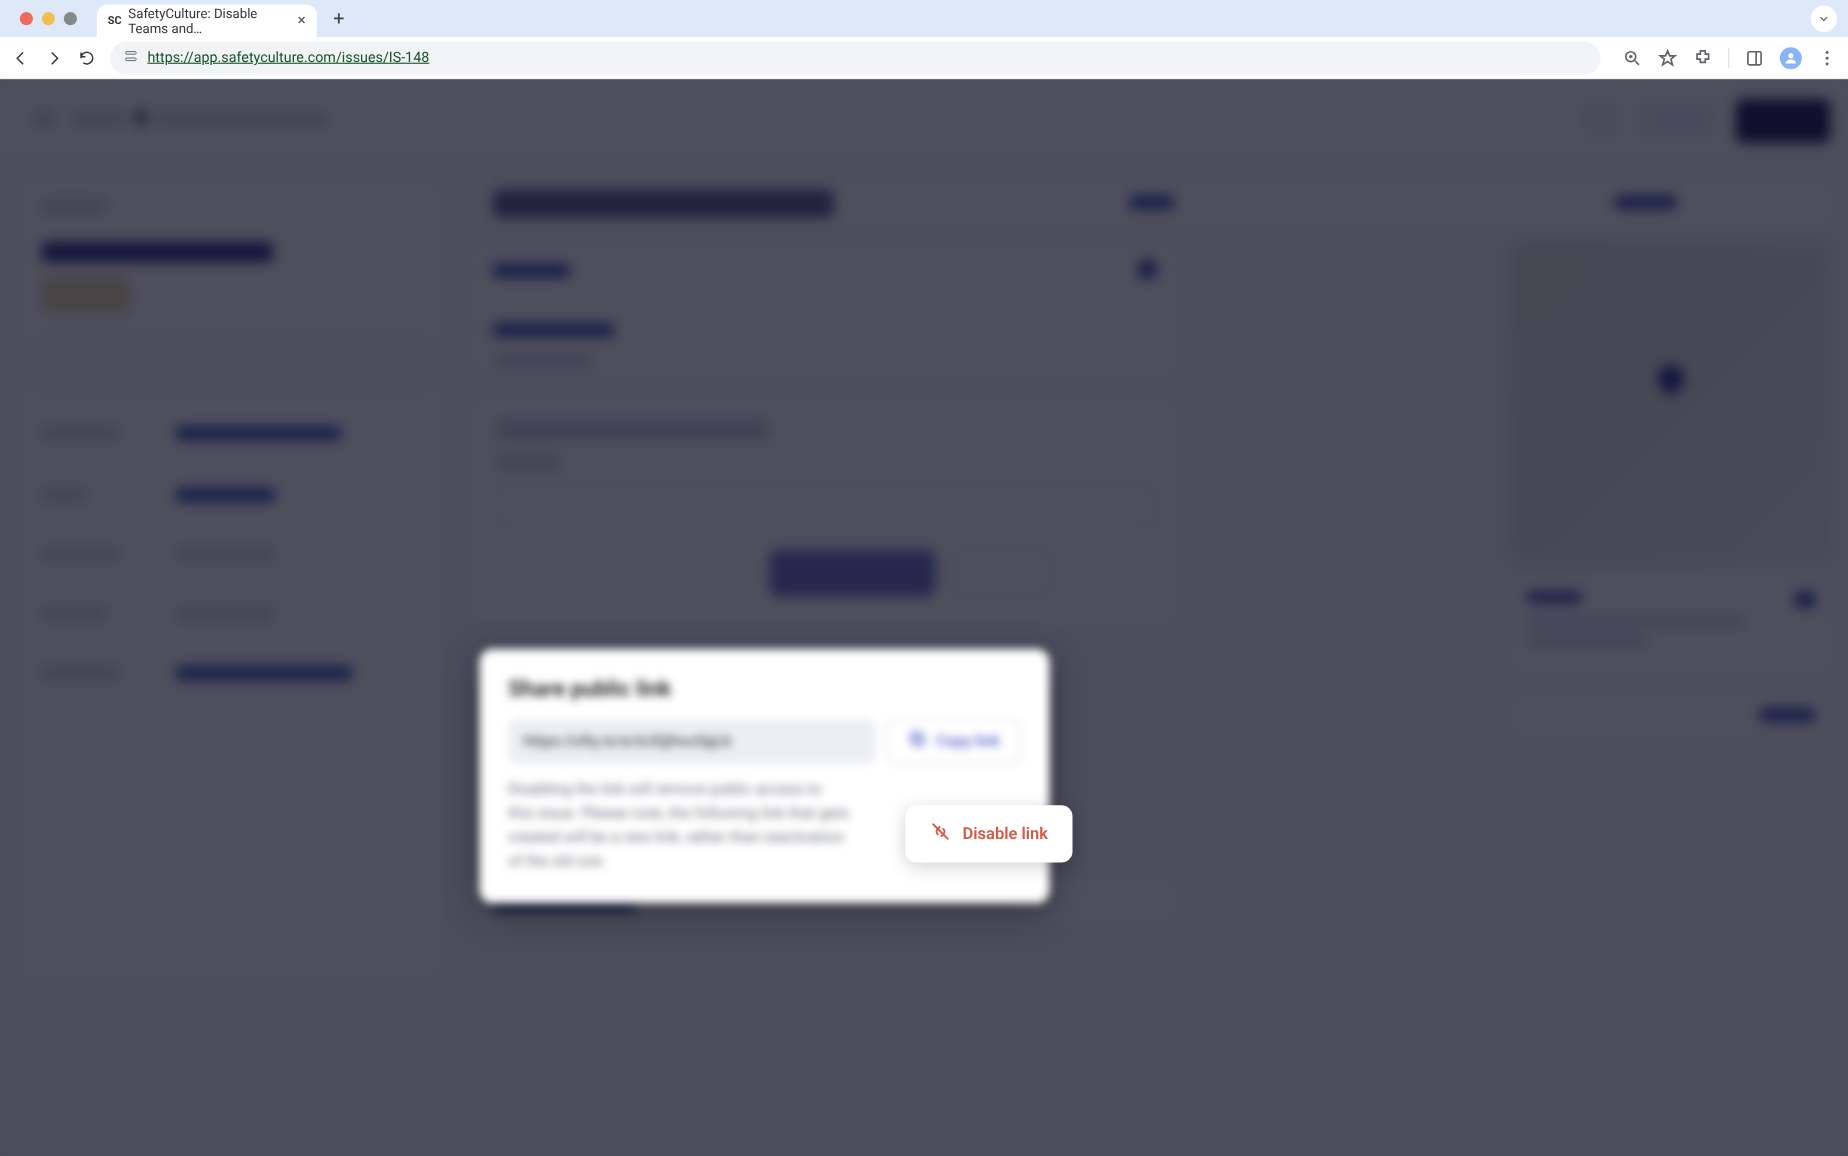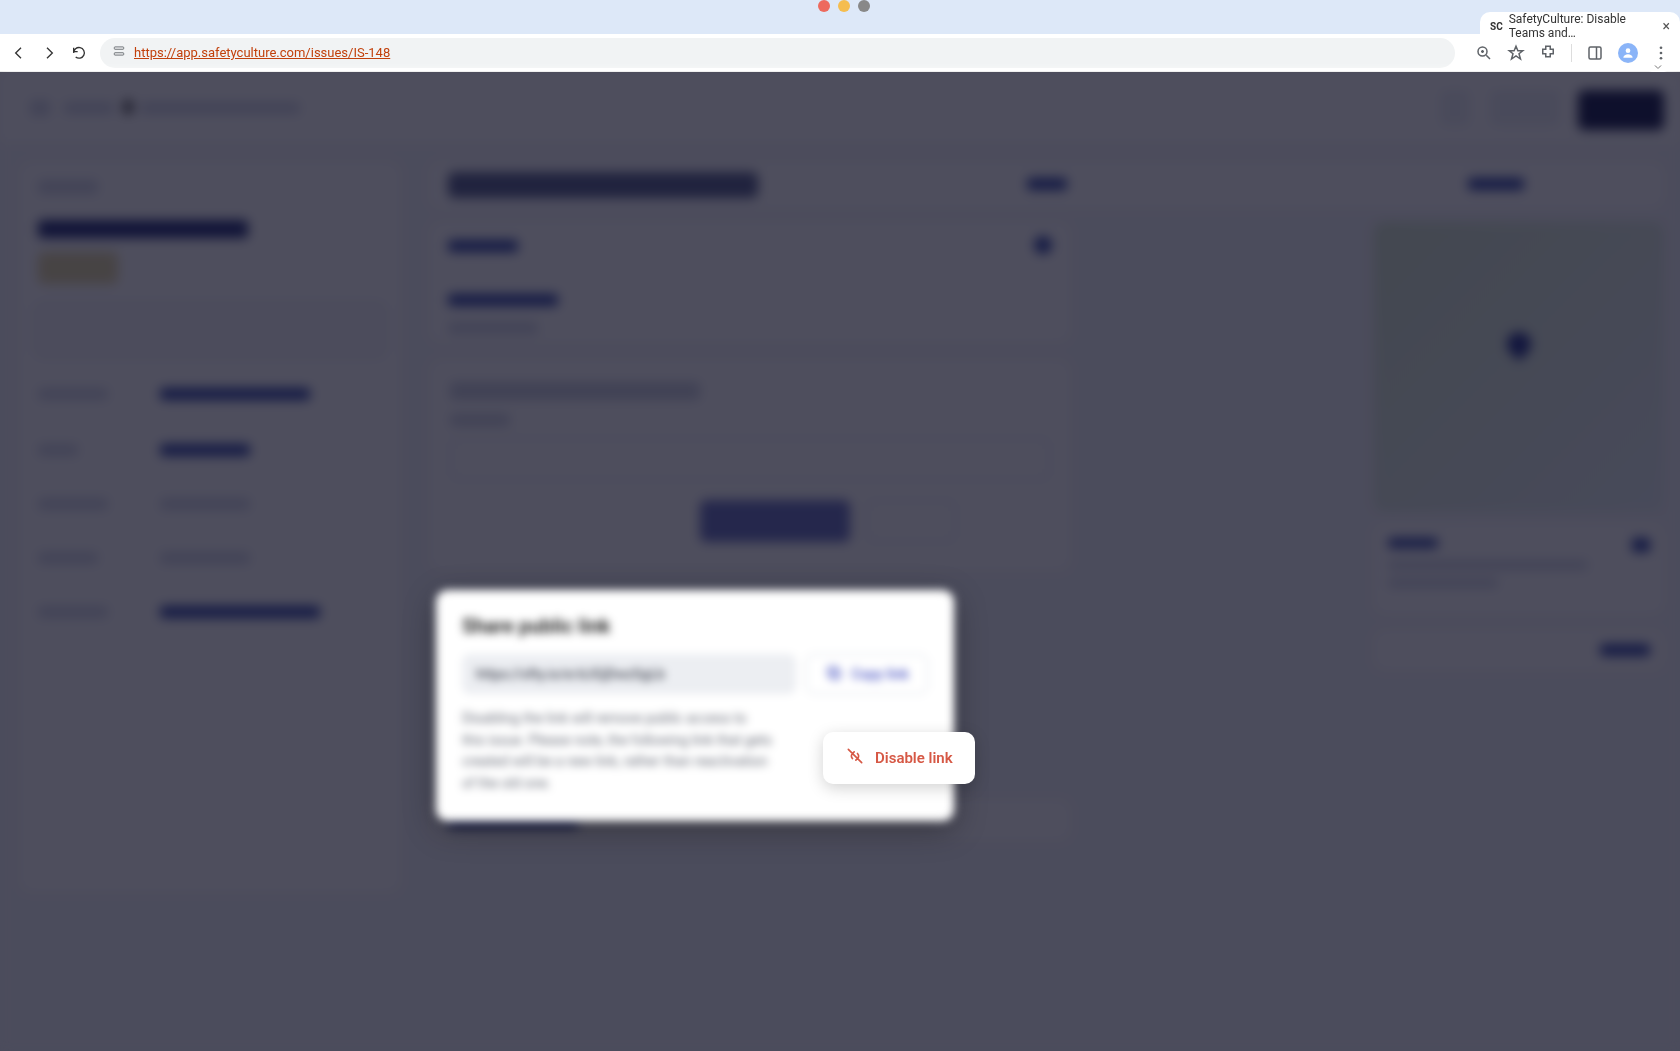--- a/index.html
+++ b/index.html
@@ -1,36 +1,36 @@
 <!DOCTYPE html>
 <html><head>
   <meta charset="utf-8">
   <style>
     * { margin: 0; padding: 0; box-sizing: border-box; font-family: -apple-system, BlinkMacSystemFont, "Segoe UI", Roboto, Helvetica, Arial, sans-serif; }
     body { width: 1680px; height: 1051px; background: #fff; overflow: hidden; position: relative; }
 
     
     .browser-chrome { width: 100%; background: #fff; }
-    .tab-bar { height: 34px; background: #dde8f8; display: flex; align-items: flex-end; padding-left: 8px; flex-direction: column; }
+    .tab-bar { height: 34px; background: #dde8f8; display: flex; align-items: flex-end; padding-left: 8px; }
     .traffic-lights { display: flex; gap: 8px; padding: 0 10px; align-self: center; }
     .tl { width: 12px; height: 12px; border-radius: 50%; }
     .tl.red { background: #ed6a5e; }
     .tl.yellow { background: #f5bd4f; }
     .tl.green { background: #888; }
     .tab { display: flex; align-items: center; background: #fff; border-radius: 10px 10px 0 0; height: 30px; padding: 0 10px; margin-left: 8px; max-width: 200px; gap: 6px; font-size: 12px; color: #333; }
     .tab .favicon { width: 14px; height: 14px; display:flex; align-items:center; justify-content:center; font-size:10px; font-weight:bold; }
     .tab .close { font-size: 14px; color: #555; }
     .new-tab { width: 28px; height: 28px; display: flex; align-items: center; justify-content: center; color: #444; font-size: 18px; margin-left:6px; align-self:center; }
     .expand-tabs { margin-left: auto; margin-right: 10px; align-self: center; width: 24px; height: 24px; border-radius: 50%; background: #fff; display:flex; align-items:center; justify-content:center; font-size:12px; color:#555;}
 
     .toolbar { height: 38px; display: flex; align-items: center; padding: 0 10px; gap: 12px; border-bottom: 1px solid #e1e1e1; background:#fff;}
     .toolbar .nav-icon { width: 18px; height: 18px; color: #333; display:flex; align-items:center; justify-content:center;}
     .toolbar .nav-icon svg { width: 16px; height: 16px; }
     .url-bar { flex: 1; display: flex; align-items: center; background: #f1f3f4; border-radius: 20px; height: 30px; padding: 0 12px; gap: 8px; font-size: 13px; color: #5f6368; }
-    .url-text { color:#c2410c; text-decoration: underline; }
+    .url-text { color:#14532d; text-decoration: underline; }
     .toolbar-right { display: flex; align-items: center; gap: 14px; margin-left: 8px; }
     .toolbar-right .t-icon { width: 18px; height: 18px; color: #5f6368; display:flex; align-items:center; justify-content:center;}
     .toolbar-right .t-icon svg { width:18px; height:18px; }
     .profile-badge { width:20px; height:20px; border-radius:50%; background:#8ab4f8; display:flex; align-items:center; justify-content:center; font-size:11px; color:#fff;}
     .divider { width:1px; height:18px; background:#ddd; }
 
     
     .page { position: relative; width: 100%; height: calc(100% - 72px); background: #f5f6f9; }
 
     

